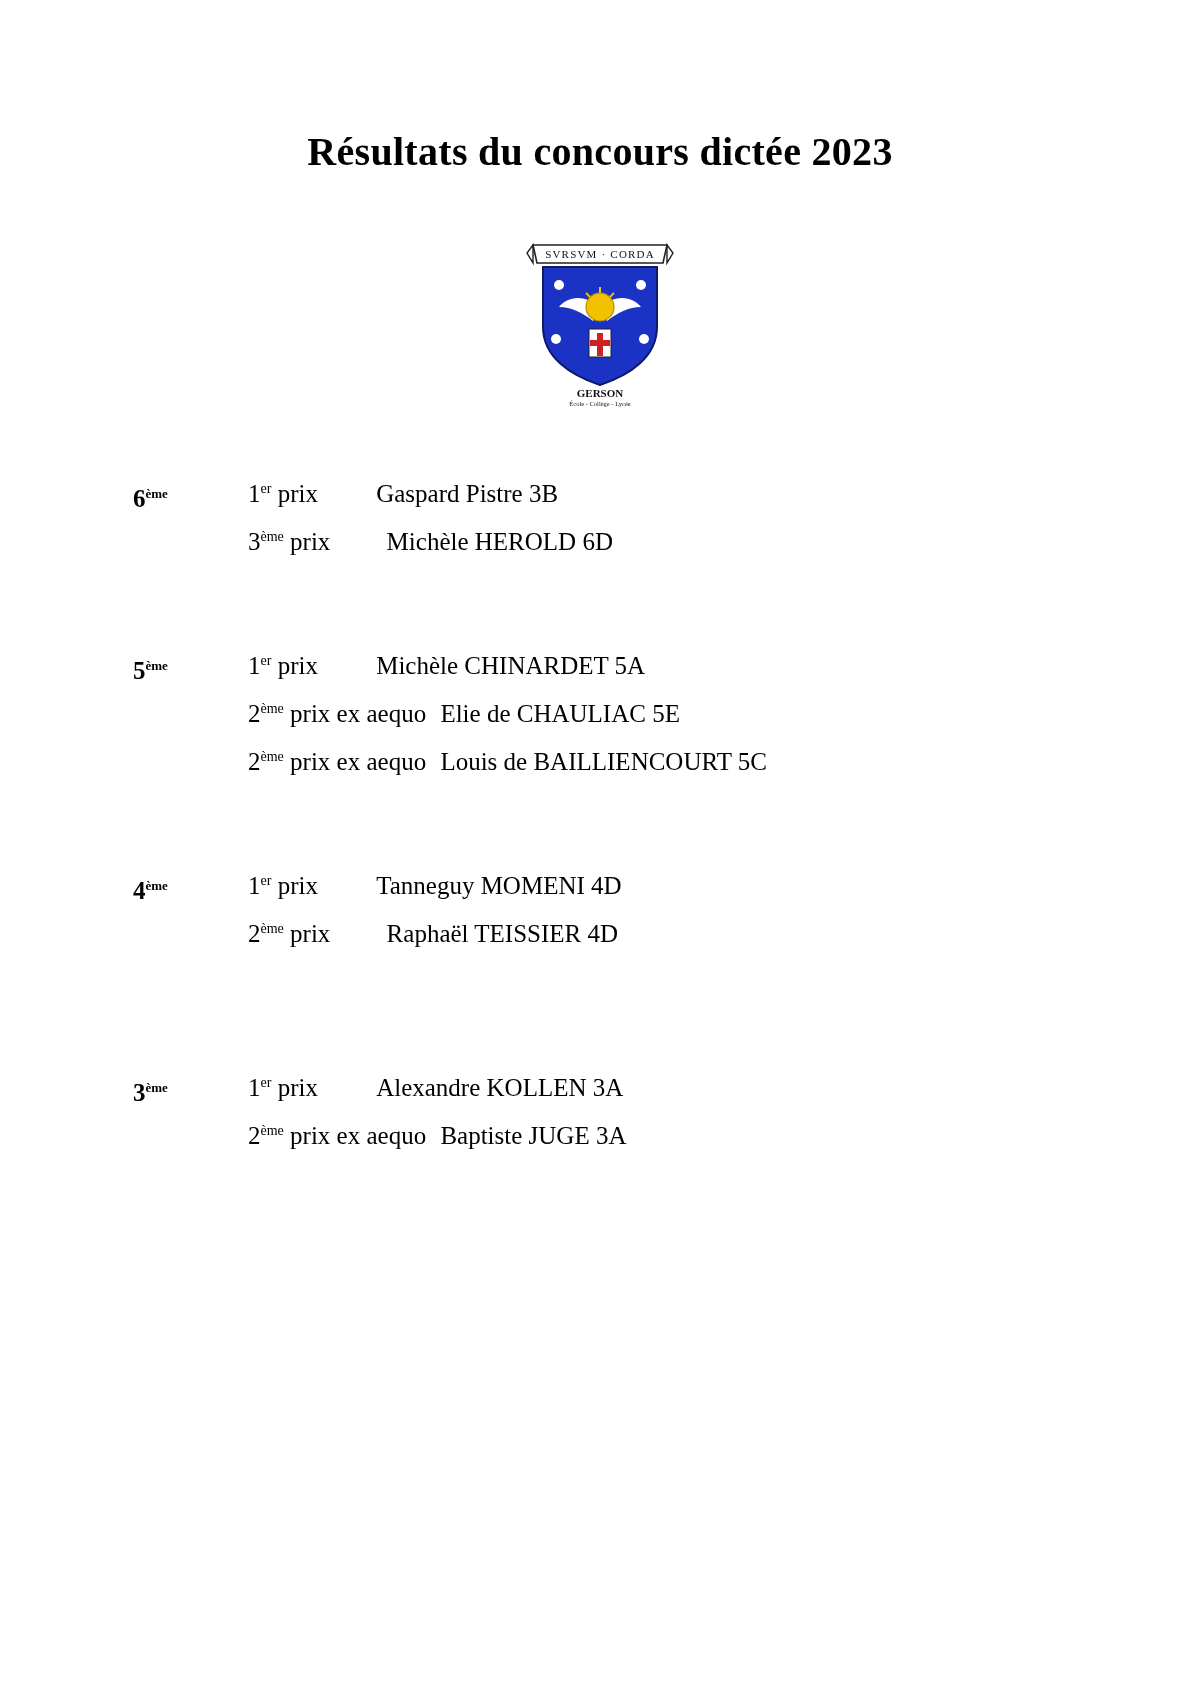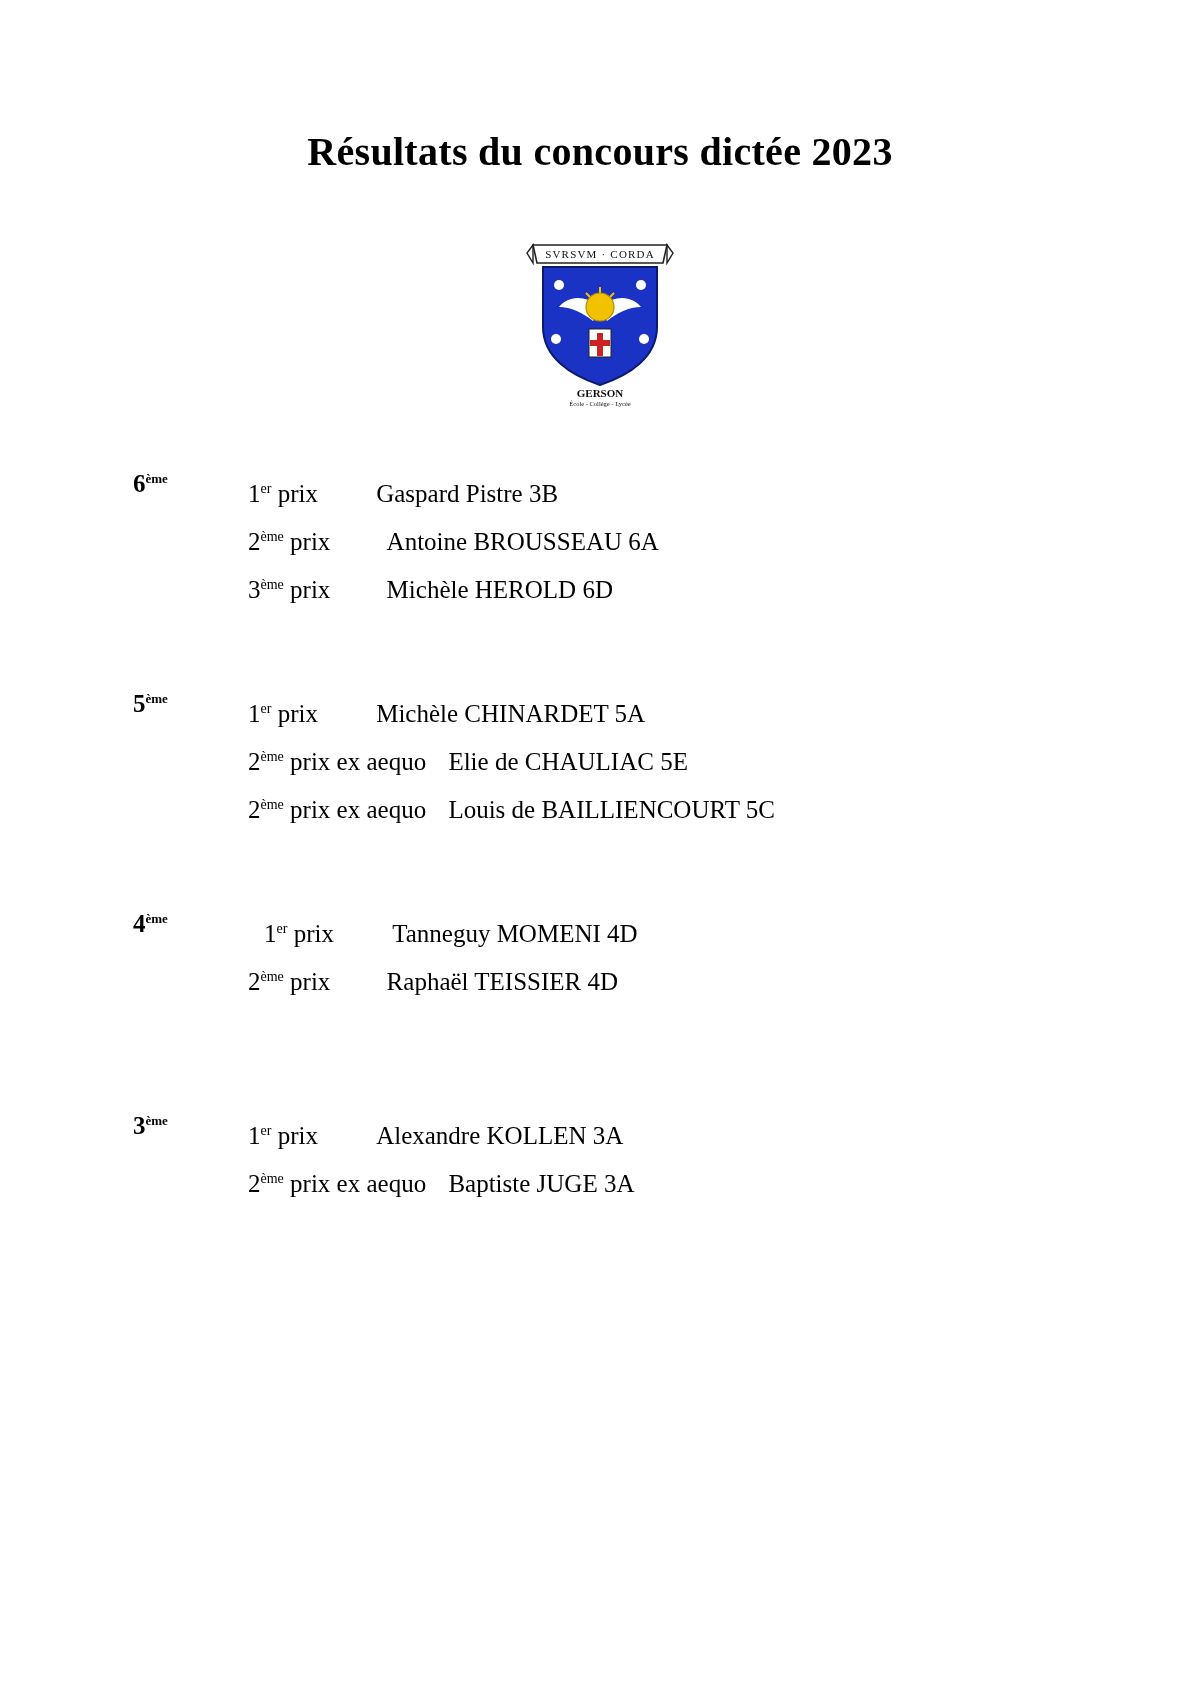--- a/index.html
+++ b/index.html
@@ -48,21 +48,21 @@
     margin-top: 62px;
     padding-left: 0;
   }
   .group {
     position: relative;
     margin-bottom: 46px;
   }
   .group-label {
     position: absolute;
     left: 133px;
-    top: 1px;
+    top: 16px;
     font-weight: bold;
     font-size: 25px;
     line-height: 1;
     white-space: nowrap;
   }
   .group-label sup {
     font-size: 13px;
     font-weight: bold;
     vertical-align: super;
   }
@@ -82,22 +82,22 @@
     vertical-align: super;
   }
   .row .prize-word {
     display: inline-block;
   }
   .row .name {
     display: inline-block;
   }
   .namegap-wide { margin-left: 52px; }
   .namegap-med { margin-left: 50px; }
-  .namegap-small { margin-left: 16px; }
-  .indent-2 { margin-left: 16px; }
+  .namegap-small { margin-left: 8px; }
+  .indent-2 { margin-left: 0; }
   .spacer-lg { height: 30px; }
 </style>
 </head>
 <body>
 
 <div class="page">
 
   <h1 class="doc-title">Résultats du concours dictée 2023</h1>
 
   <div class="crest-wrap">
@@ -141,25 +141,20 @@
 
     <div class="group">
       <div class="group-label"><span>6</span><sup>ème</sup></div>
       <div class="rows">
         <div class="row">
           <span class="rank"><span>1</span><sup>er</sup></span>
           <span class="prize-word">prix</span>
           <span class="name namegap-wide">Gaspard Pistre   3B</span>
         </div>
         <div class="row">
-          <span class="rank"><span>2</span><sup>ème</sup></span>
-          <span class="prize-word">prix</span>
-          <span class="name namegap-med">Antoine BROUSSEAU   6A</span>
-        </div>
-        <div class="row">
           <span class="rank"><span>3</span><sup>ème</sup></span>
           <span class="prize-word">prix</span>
           <span class="name namegap-med">Michèle HEROLD   6D</span>
         </div>
       </div>
     </div>
 
     <div class="spacer-lg"></div>
 
     <div class="group">

